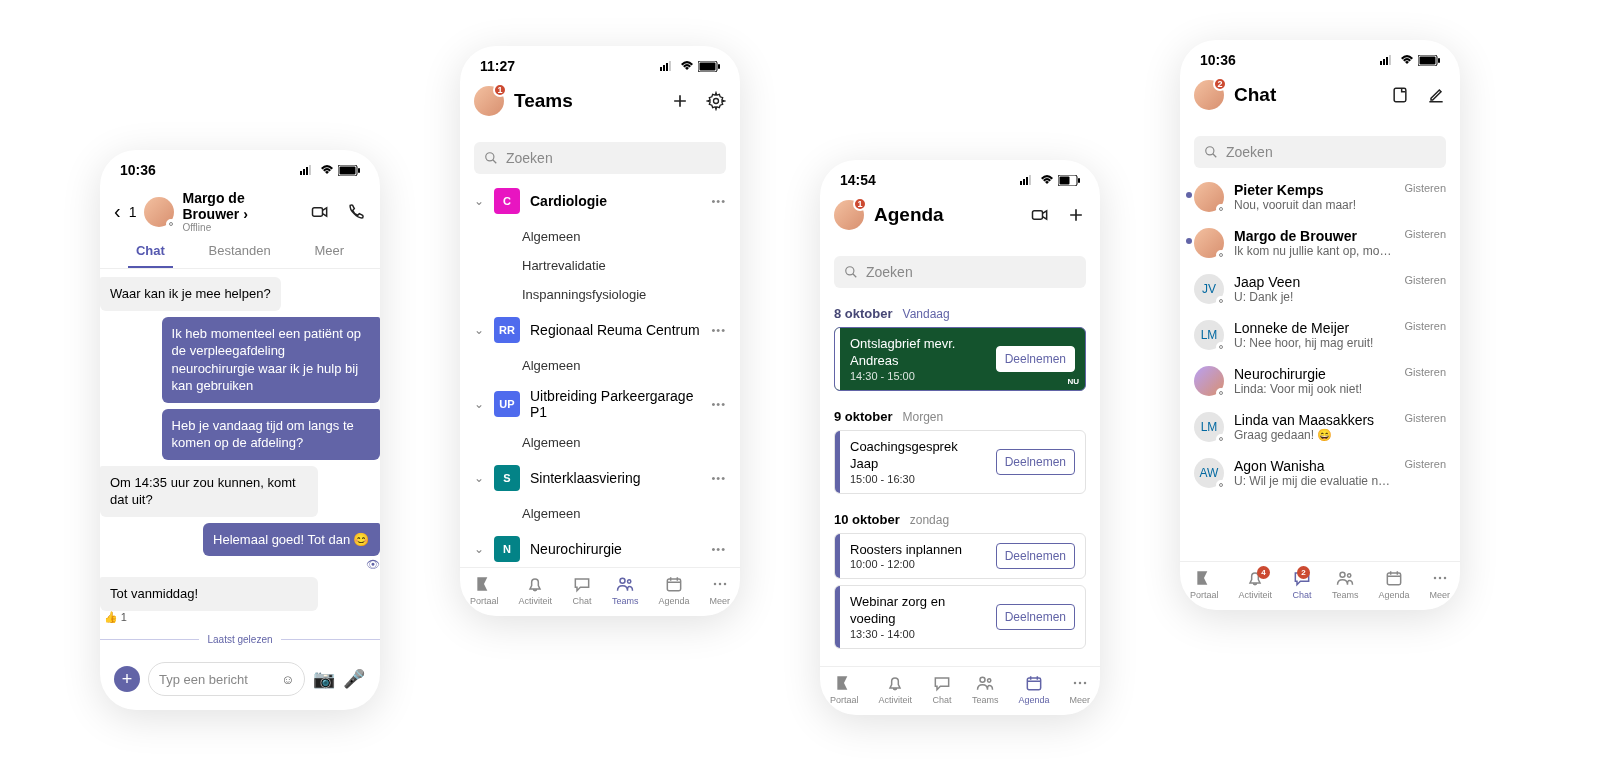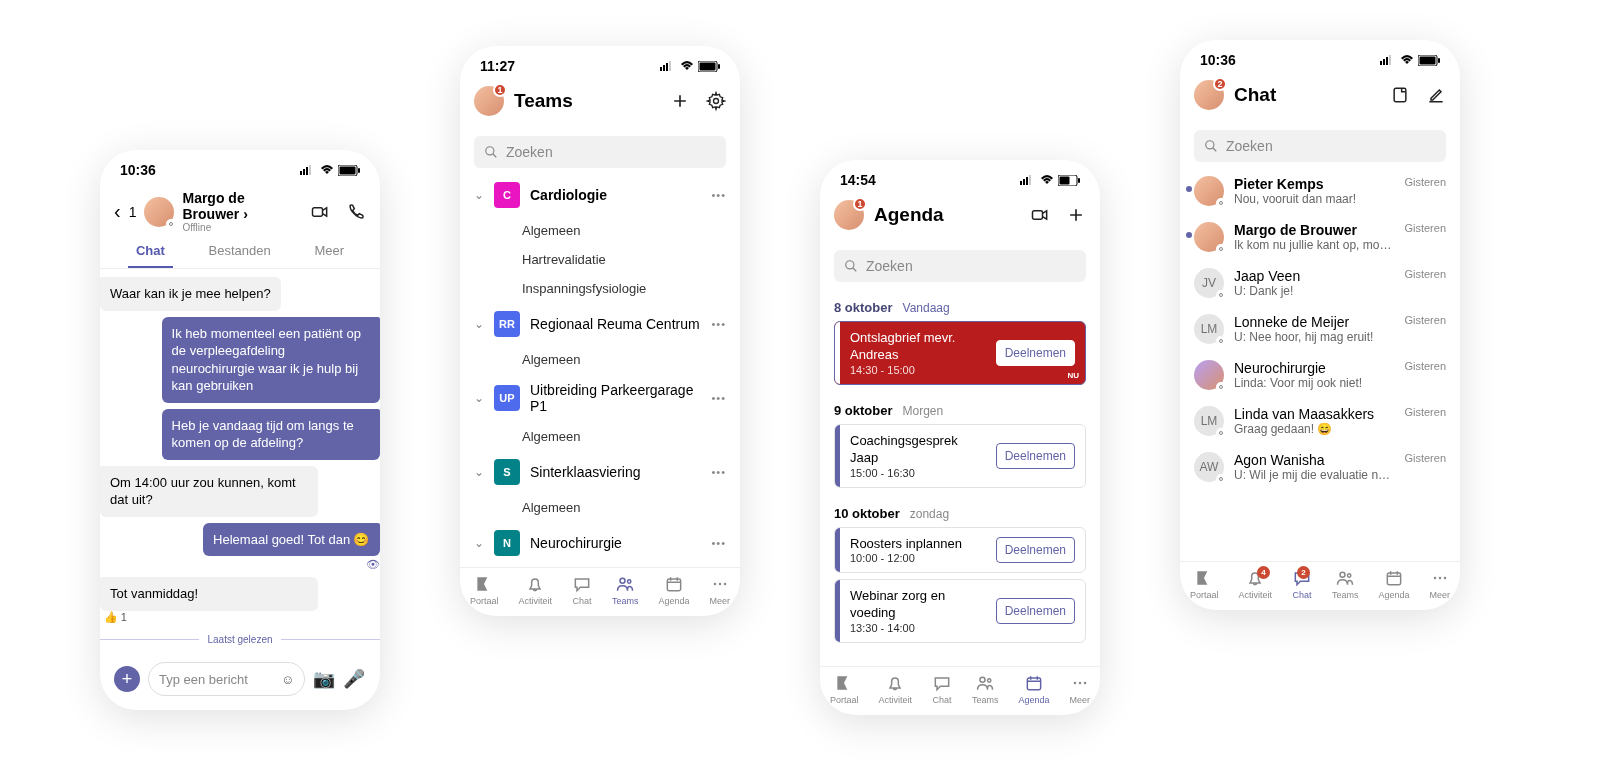--- a/index.html
+++ b/index.html
@@ -9,31 +9,31 @@
   .phone-2 { left: 460px; top: 46px;  width: 280px; height: 570px; }
   .phone-3 { left: 820px; top: 160px; width: 280px; height: 555px; }
   .phone-4 { left: 1180px; top: 40px; width: 280px; height: 570px; }
 
   .status-bar { height: 40px; display: flex; align-items: center; justify-content: space-between; padding: 0 20px; font-weight: 600; font-size: 14px; }
   .status-icons { display:flex; align-items:center; gap:4px; }
   .status-icons svg { display:block; }
 
   .header { display: flex; align-items: center; padding: 0 14px 8px; gap: 10px; }
   .avatar { width: 30px; height: 30px; border-radius: 50%; background: linear-gradient(135deg,#f3c0a0,#d89070); position: relative; flex-shrink:0; }
-  .avatar.gray { background: #e5e5e5; display:flex;align-items:center;justify-content:center;font-size:12px;font-weight:500;color:#737373; }
+  .avatar.gray { background: #e5e5e5; display:flex;align-items:center;justify-content:center;font-size:12px;font-weight:500;color:#0369a1; }
   .avatar.group { background: linear-gradient(135deg,#b8a0f3,#d89070); }
   .badge-dot { position:absolute; top:-3px; right:-3px; width:14px; height:14px; border-radius:50%; background:#cc4a31; color:#fff; font-size:9px; font-weight:700; display:flex; align-items:center; justify-content:center; border:2px solid #fff; }
   .presence-dot { position:absolute; bottom:-2px; right:-2px; width:10px; height:10px; border-radius:50%; background:#fff; border:2px solid #fff; }
   .presence-dot.offline::after { content:''; position:absolute; inset:1px; border:1.5px solid #888; border-radius:50%; }
   .title { font-weight: 800; font-size: 19px; flex: 1; }
   .header-icons { display:flex; gap:16px; }
   .icon { width:20px; height:20px; display:flex; align-items:center; justify-content:center; color:#222; }
   .icon svg { width:100%; height:100%; }
 
-  .search { margin: 12px 14px 6px; background:#f1f1f1; border-radius:6px; height:32px; display:flex; align-items:center; padding:16px 10px; gap:8px; color:#888; font-size:14px; }
+  .search { margin: 18px 14px 6px; background:#f1f1f1; border-radius:6px; height:32px; display:flex; align-items:center; padding:16px 10px; gap:8px; color:#888; font-size:14px; }
 
   
   .chat-header { display:flex; align-items:center; gap:8px; padding:0 14px 4px; }
   .back-chevron { font-size:20px; font-weight:300; }
   .contact-name { font-weight:600; font-size:14px; }
   .contact-status { font-size:10px; color:#888; }
   .tabs-row { display:flex; justify-content:space-around; padding:6px 14px 0; font-size:13px; font-weight:600; border-bottom:1px solid #eee; }
   .tabs-row span { padding:0 8px 8px; }
   .tabs-row .active { color:#5558af; border-bottom:2px solid #5558af; }
   .tabs-row .inactive { color:#888; font-weight:400; }
@@ -59,21 +59,21 @@
   .channel { font-size:13px; padding:7px 14px 7px 62px; color:#333; }
 
   
   .agenda-body { flex:1; overflow:hidden; padding:0 14px; }
   .day-label { display:flex; gap:10px; align-items:baseline; padding:12px 0 6px; }
   .day-date { font-weight:700; font-size:13px; }
   .day-date.active { color:#464775; }
   .day-name { font-size:12px; color:#888; }
   .day-name.active { color:#6264a7; }
   .event { border:1px solid #e2e2e2; border-radius:6px; display:flex; margin-bottom:6px; overflow:hidden; }
-  .event.active { background:#b91c1c; border-color:#6264a7; color:#fff; }
+  .event.active { background:#14532d; border-color:#6264a7; color:#fff; }
   .event-bar { width:5px; background:#6264a7; }
   .event.active .event-bar { background:#fff; }
   .event-content { flex:1; padding:8px 10px; display:flex; justify-content:space-between; align-items:center; gap:8px;}
   .event-text { font-size:13px; line-height:1.3; }
   .event-time { font-size:11px; opacity:0.85; }
   .join-btn { border:1px solid #6264a7; color:#6264a7; background:#fff; border-radius:4px; padding:5px 8px; font-size:12px; font-weight:500;}
   .event.active .join-btn { background:#fff; color:#6264a7; border-color:#fff; }
   .nu-badge { position:absolute; right:6px; bottom:4px; font-size:8px; font-weight:700; }
 
   
@@ -142,21 +142,21 @@
   </div>
   <div class="tabs-row">
     <span class="active">Chat</span>
     <span class="inactive">Bestanden</span>
     <span class="inactive">Meer</span>
   </div>
   <div class="chat-body">
     <div class="msg in">Waar kan ik je mee helpen?</div>
     <div class="msg out">Ik heb momenteel een patiënt op de verpleegafdeling neurochirurgie waar ik je hulp bij kan gebruiken</div>
     <div class="msg out">Heb je vandaag tijd om langs te komen op de afdeling?</div>
-    <div class="msg in">Om 14:00 uur zou kunnen, komt dat uit?</div>
+    <div class="msg in">Om 14:35 uur zou kunnen, komt dat uit?</div>
     <div class="msg out">Helemaal goed! Tot dan 😊</div>
     <span class="seen-eye">👁</span>
     <div>
       <div class="msg in">Tot vanmiddag!</div>
       <div class="reaction">👍 1</div>
     </div>
     <div class="last-read">
         <span>Laatst gelezen</span>
       </div>
 

